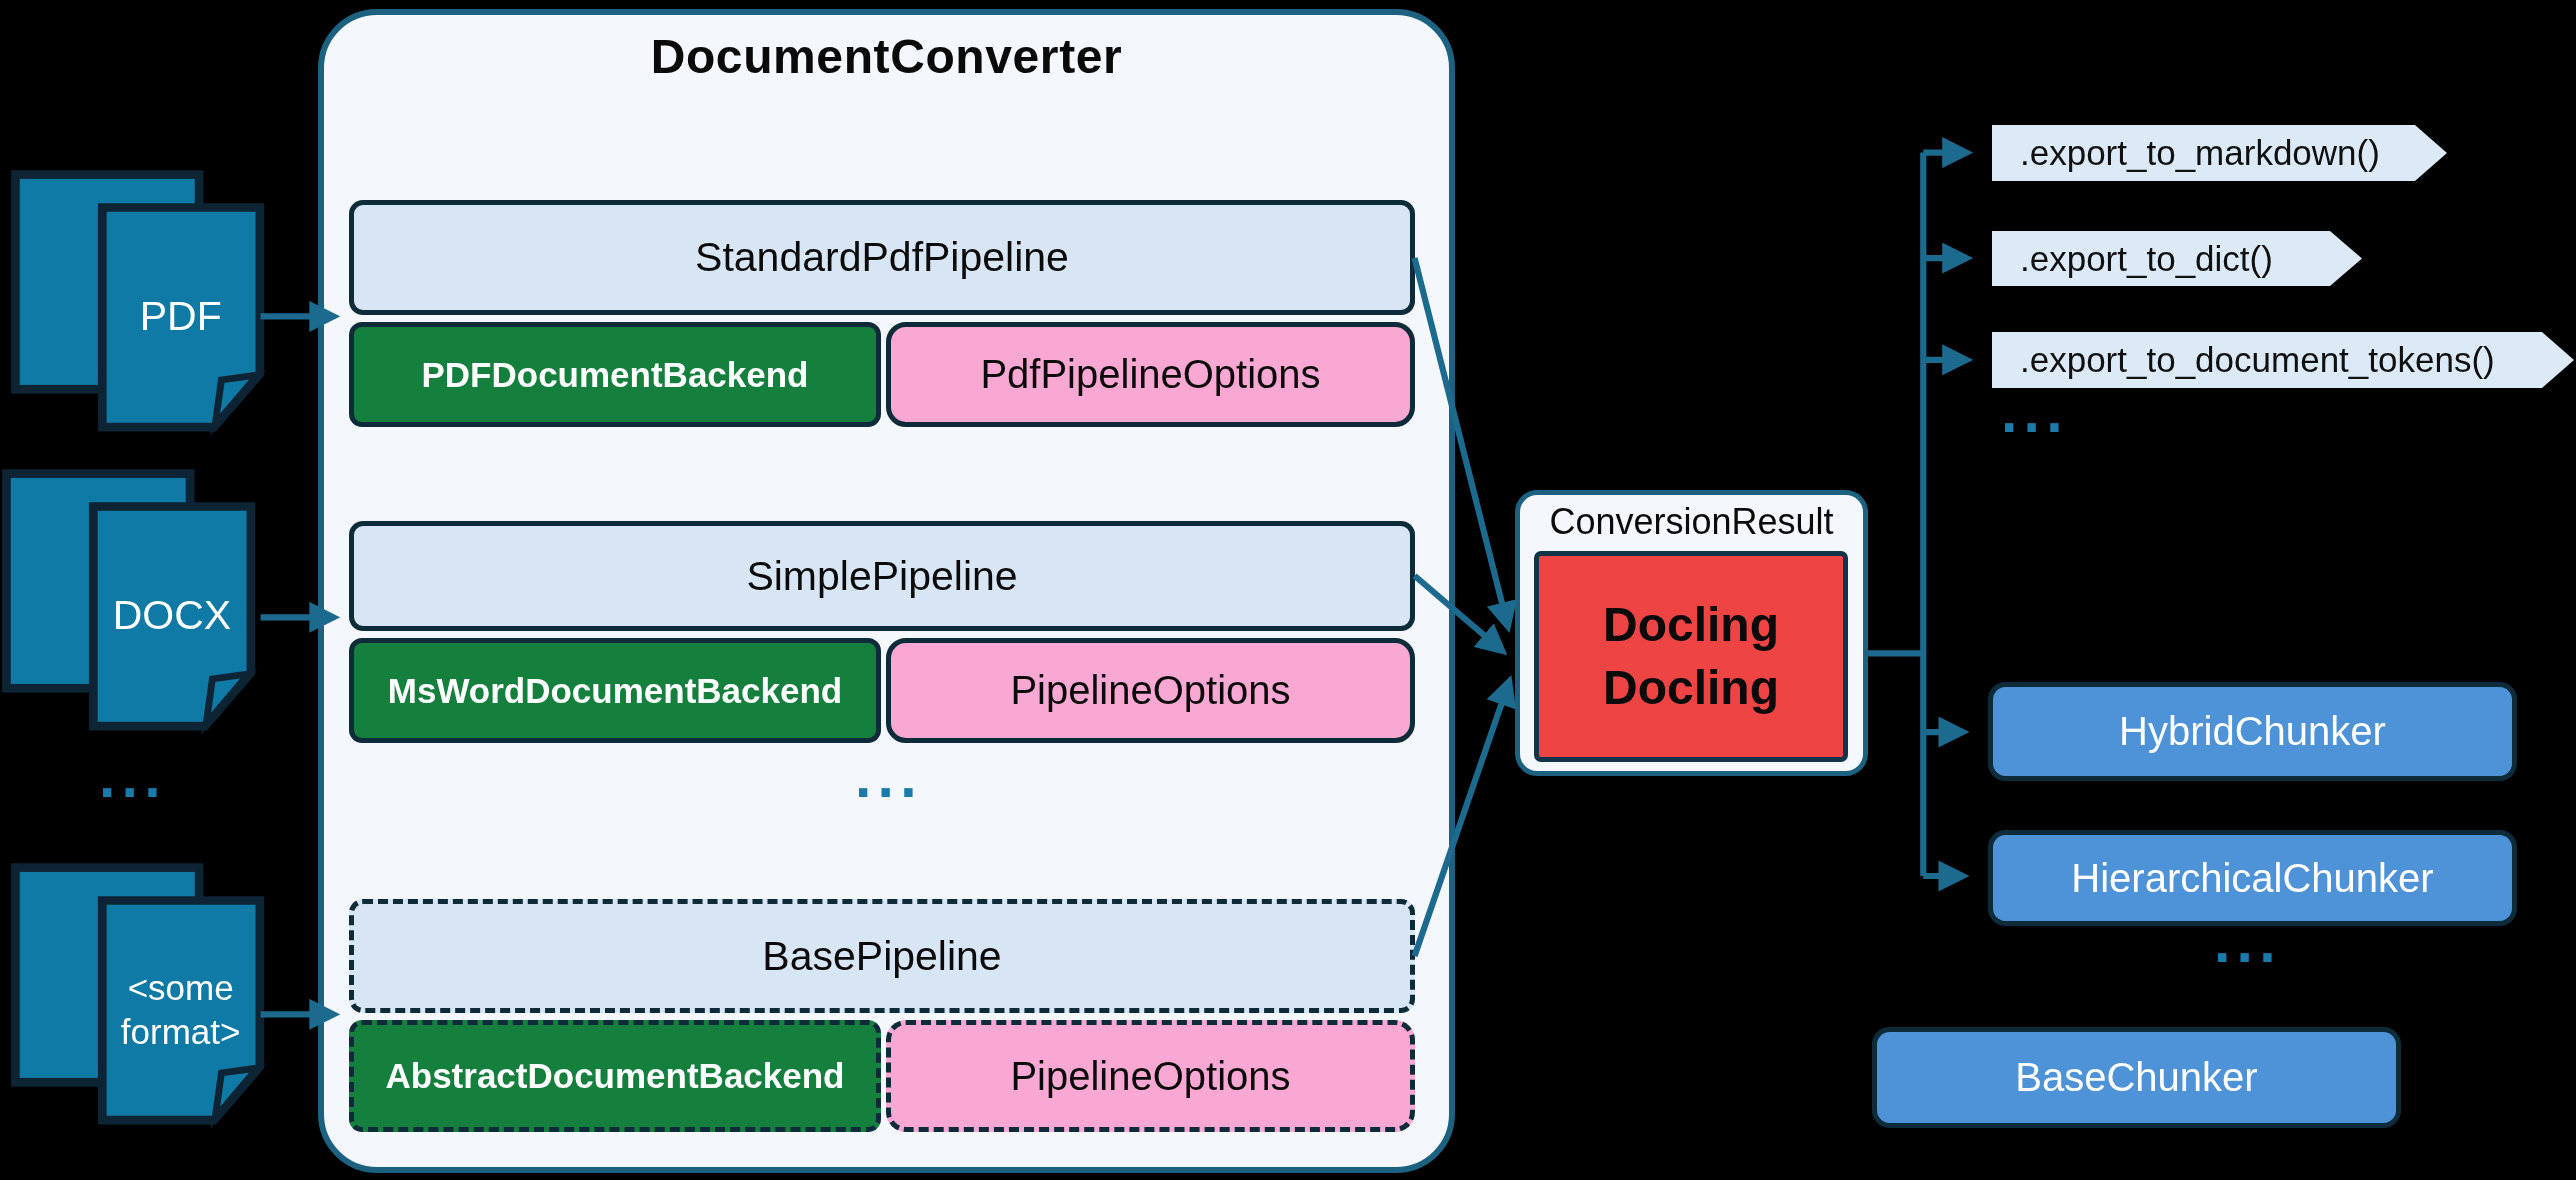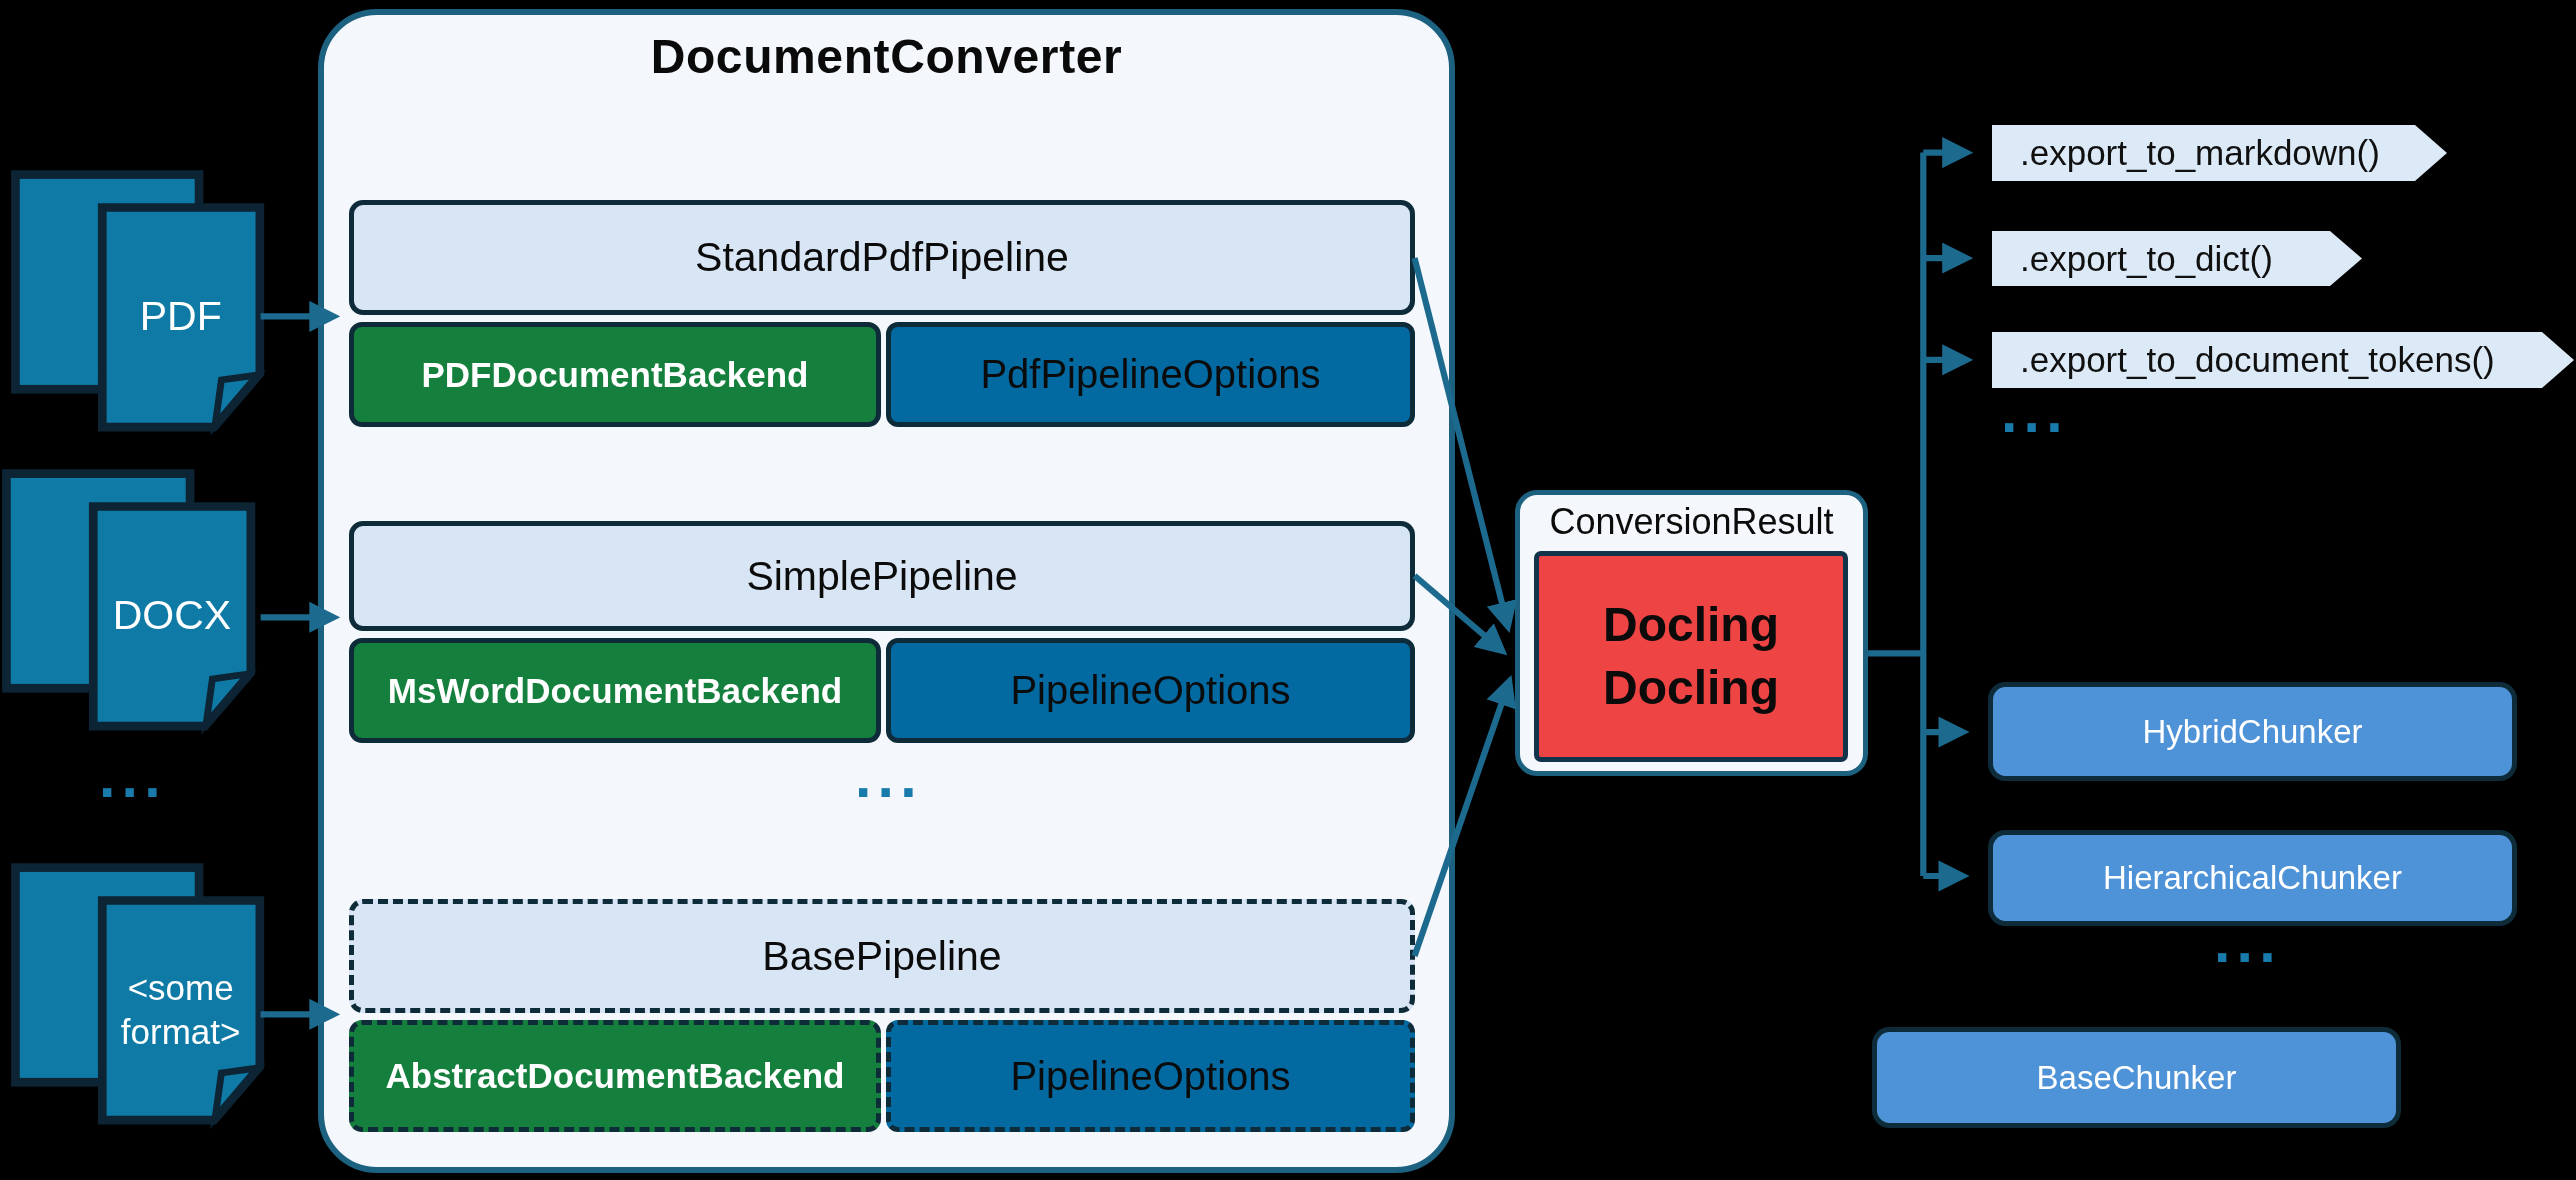--- a/index.html
+++ b/index.html
@@ -21,21 +21,21 @@
   
   .pipeline-header{
     background:#d8e5f4;border:5px solid #0e2b39;border-radius:14px;
     font-size:41px;color:#0b0b0b;
   }
   .backend{
     background:#15803d;border:5px solid #0e2b39;border-radius:13px;
     font-size:35px;color:#ffffff;font-weight:bold;
   }
   .options{
-    background:#0369a1;border:5px solid #0e2b39;border-radius:12px;
+    background:#f9a8d4;border:5px solid #0e2b39;border-radius:20px;
     font-size:40px;color:#0b0b0b;
   }
   .dashed{border-style:dashed;}
 
   
   .file-icon{width:261px;height:273px;}
   .file-label{
     position:absolute;left:93px;top:38px;width:158px;height:220px;
     display:flex;align-items:center;justify-content:center;text-align:center;
     color:#ffffff;font-size:41px;line-height:1.25;
@@ -57,21 +57,21 @@
   
   .tag{
     background:#dce9f7;color:#101010;font-size:35px;
     display:flex;align-items:center;padding-left:28px;
     clip-path:polygon(0 0, calc(100% - 32px) 0, 100% 50%, calc(100% - 32px) 100%, 0 100%);
   }
 
   
   .chunker{
     background:#4e92d7;border:5px solid #0e2b39;border-radius:17.4px;
-    color:#ffffff;font-size:33px;
+    color:#ffffff;font-size:40px;
   }
 
   .ellipsis{
     position:absolute;color:#197bab;font-weight:bold;font-size:59px;
     letter-spacing:6.2px;line-height:1;
   }
   #connector-layer{position:absolute;left:0;top:0;pointer-events:none;}
 </style>
 </head>
 <body>

